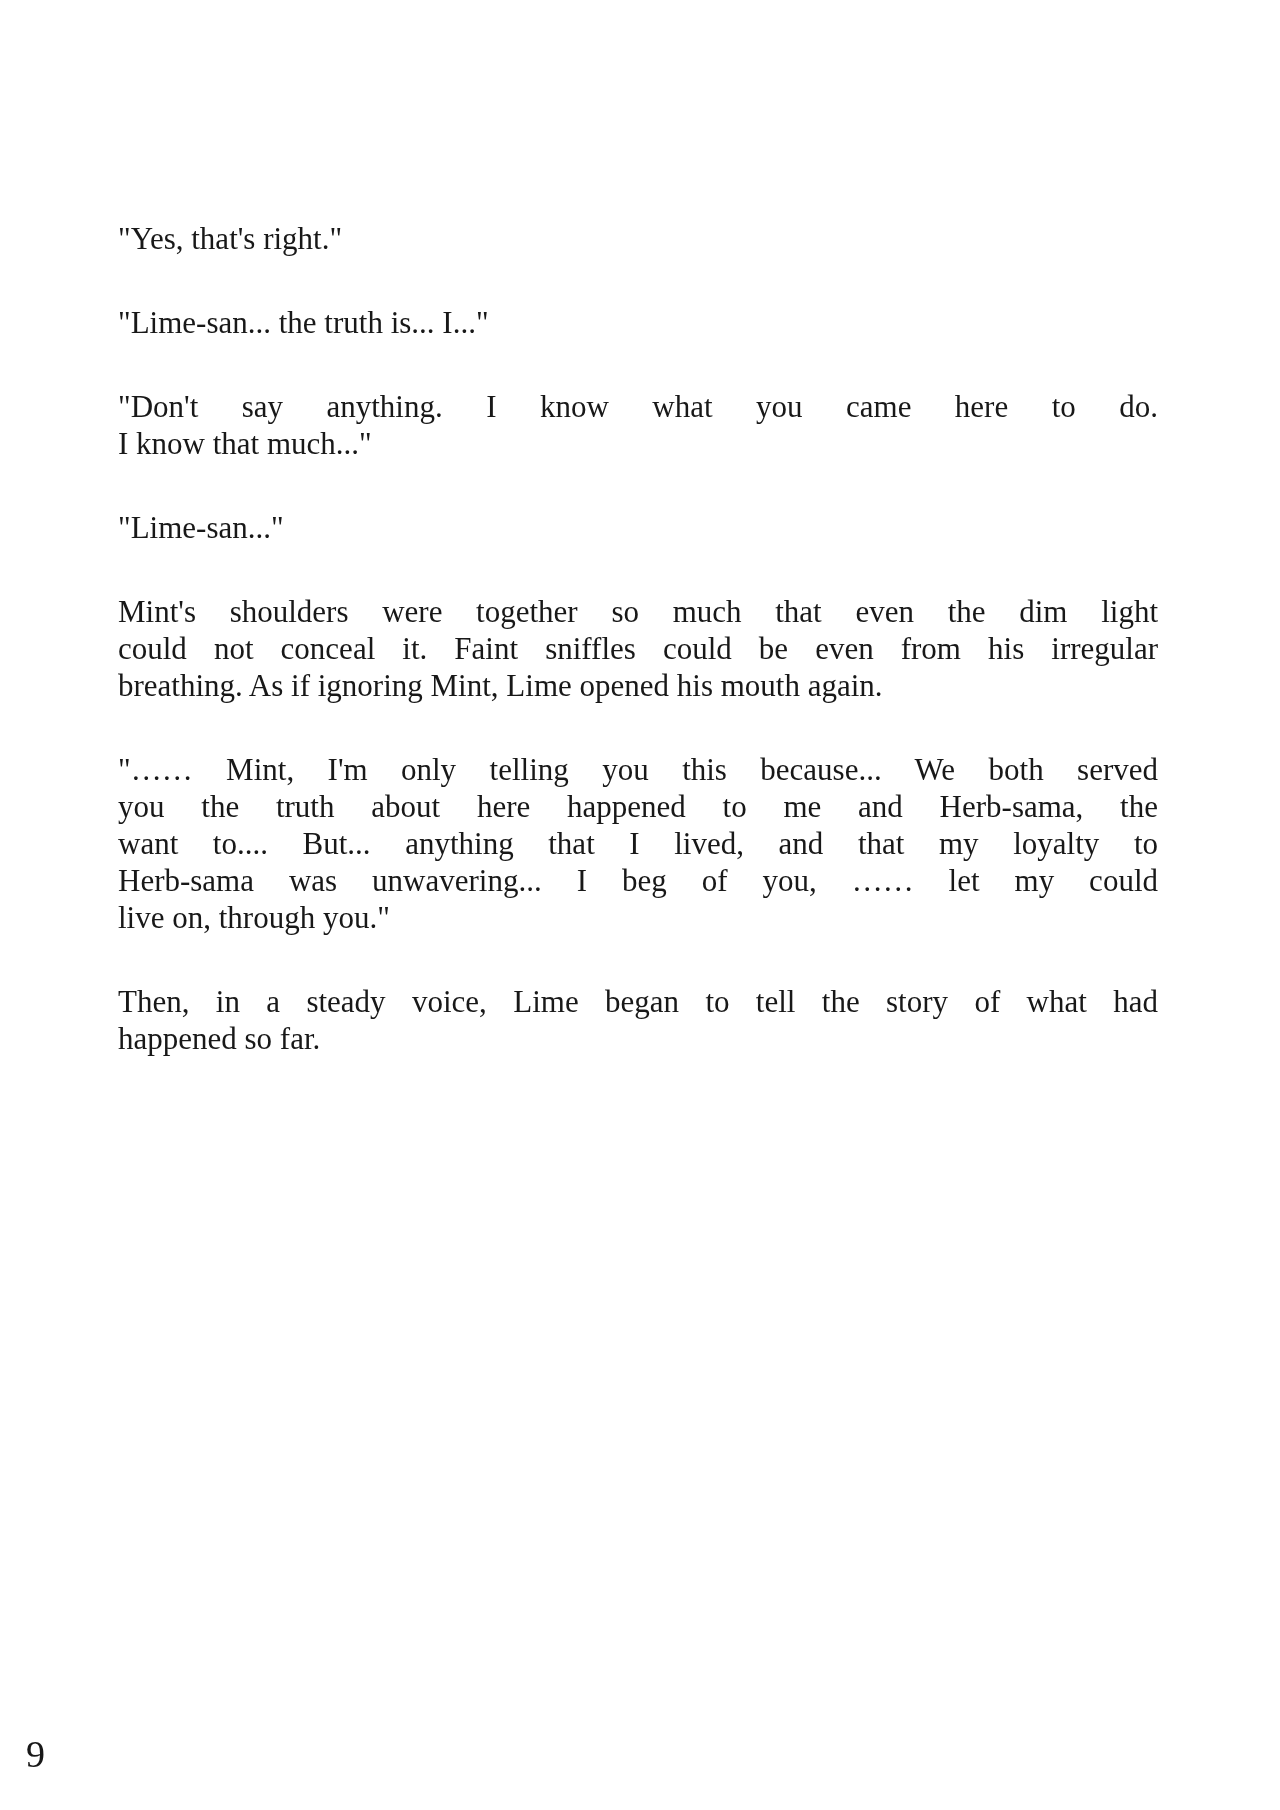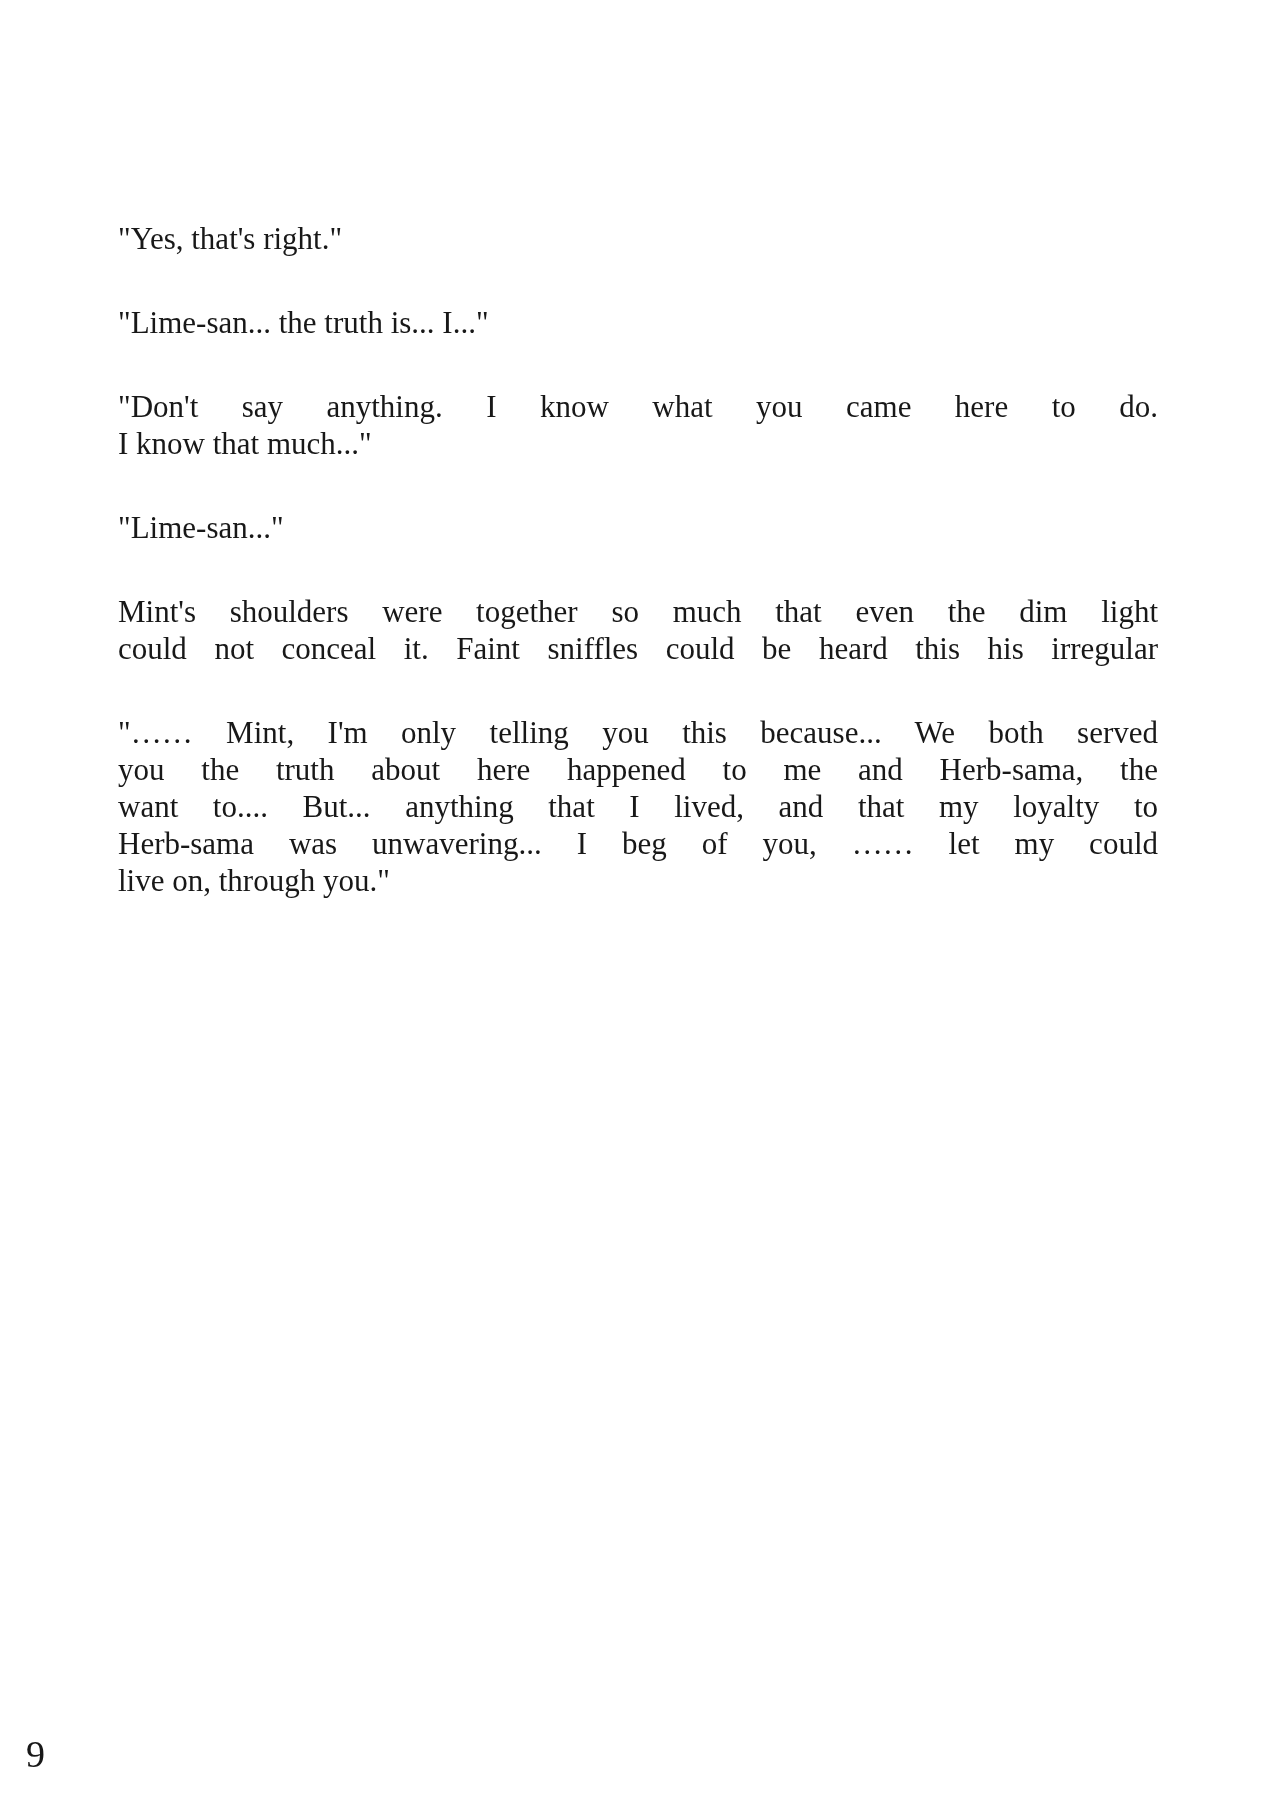--- a/index.html
+++ b/index.html
@@ -69,29 +69,34 @@
       <span class="line fill">"Don't say anything. I know what you came here to do.</span>
       <span class="line">I know that much..."</span>
     </p>
 
     <p>
       <span class="line">"Lime-san..."</span>
     </p>
 
     <p>
       <span class="line fill">Mint's shoulders were together so much that even the dim light</span>
-      <span class="line fill">could not conceal it. Faint sniffles could be heard this his irregular</span>
+      <span class="line fill">could not conceal it. Faint sniffles could be even from his irregular</span>
+      <span class="line">breathing. As if ignoring Mint, Lime opened his mouth again.</span>
     </p>
 
     <p>
       <span class="line fill">"…… Mint, I'm only telling you this because... We both served</span>
       <span class="line fill">you the truth about here happened to me and Herb-sama, the</span>
       <span class="line fill">want to.... But... anything that I lived, and that my loyalty to</span>
       <span class="line fill">Herb-sama was unwavering... I beg of you, …… let my could</span>
       <span class="line">live on, through you."</span>
     </p>
 
+    <p>
+      <span class="line fill">Then, in a steady voice, Lime began to tell the story of what had</span>
+      <span class="line">happened so far.</span>
+    </p>
 
   </article>
 
   <div class="page-number">9</div>
 
 </main>
 
 </body></html>

